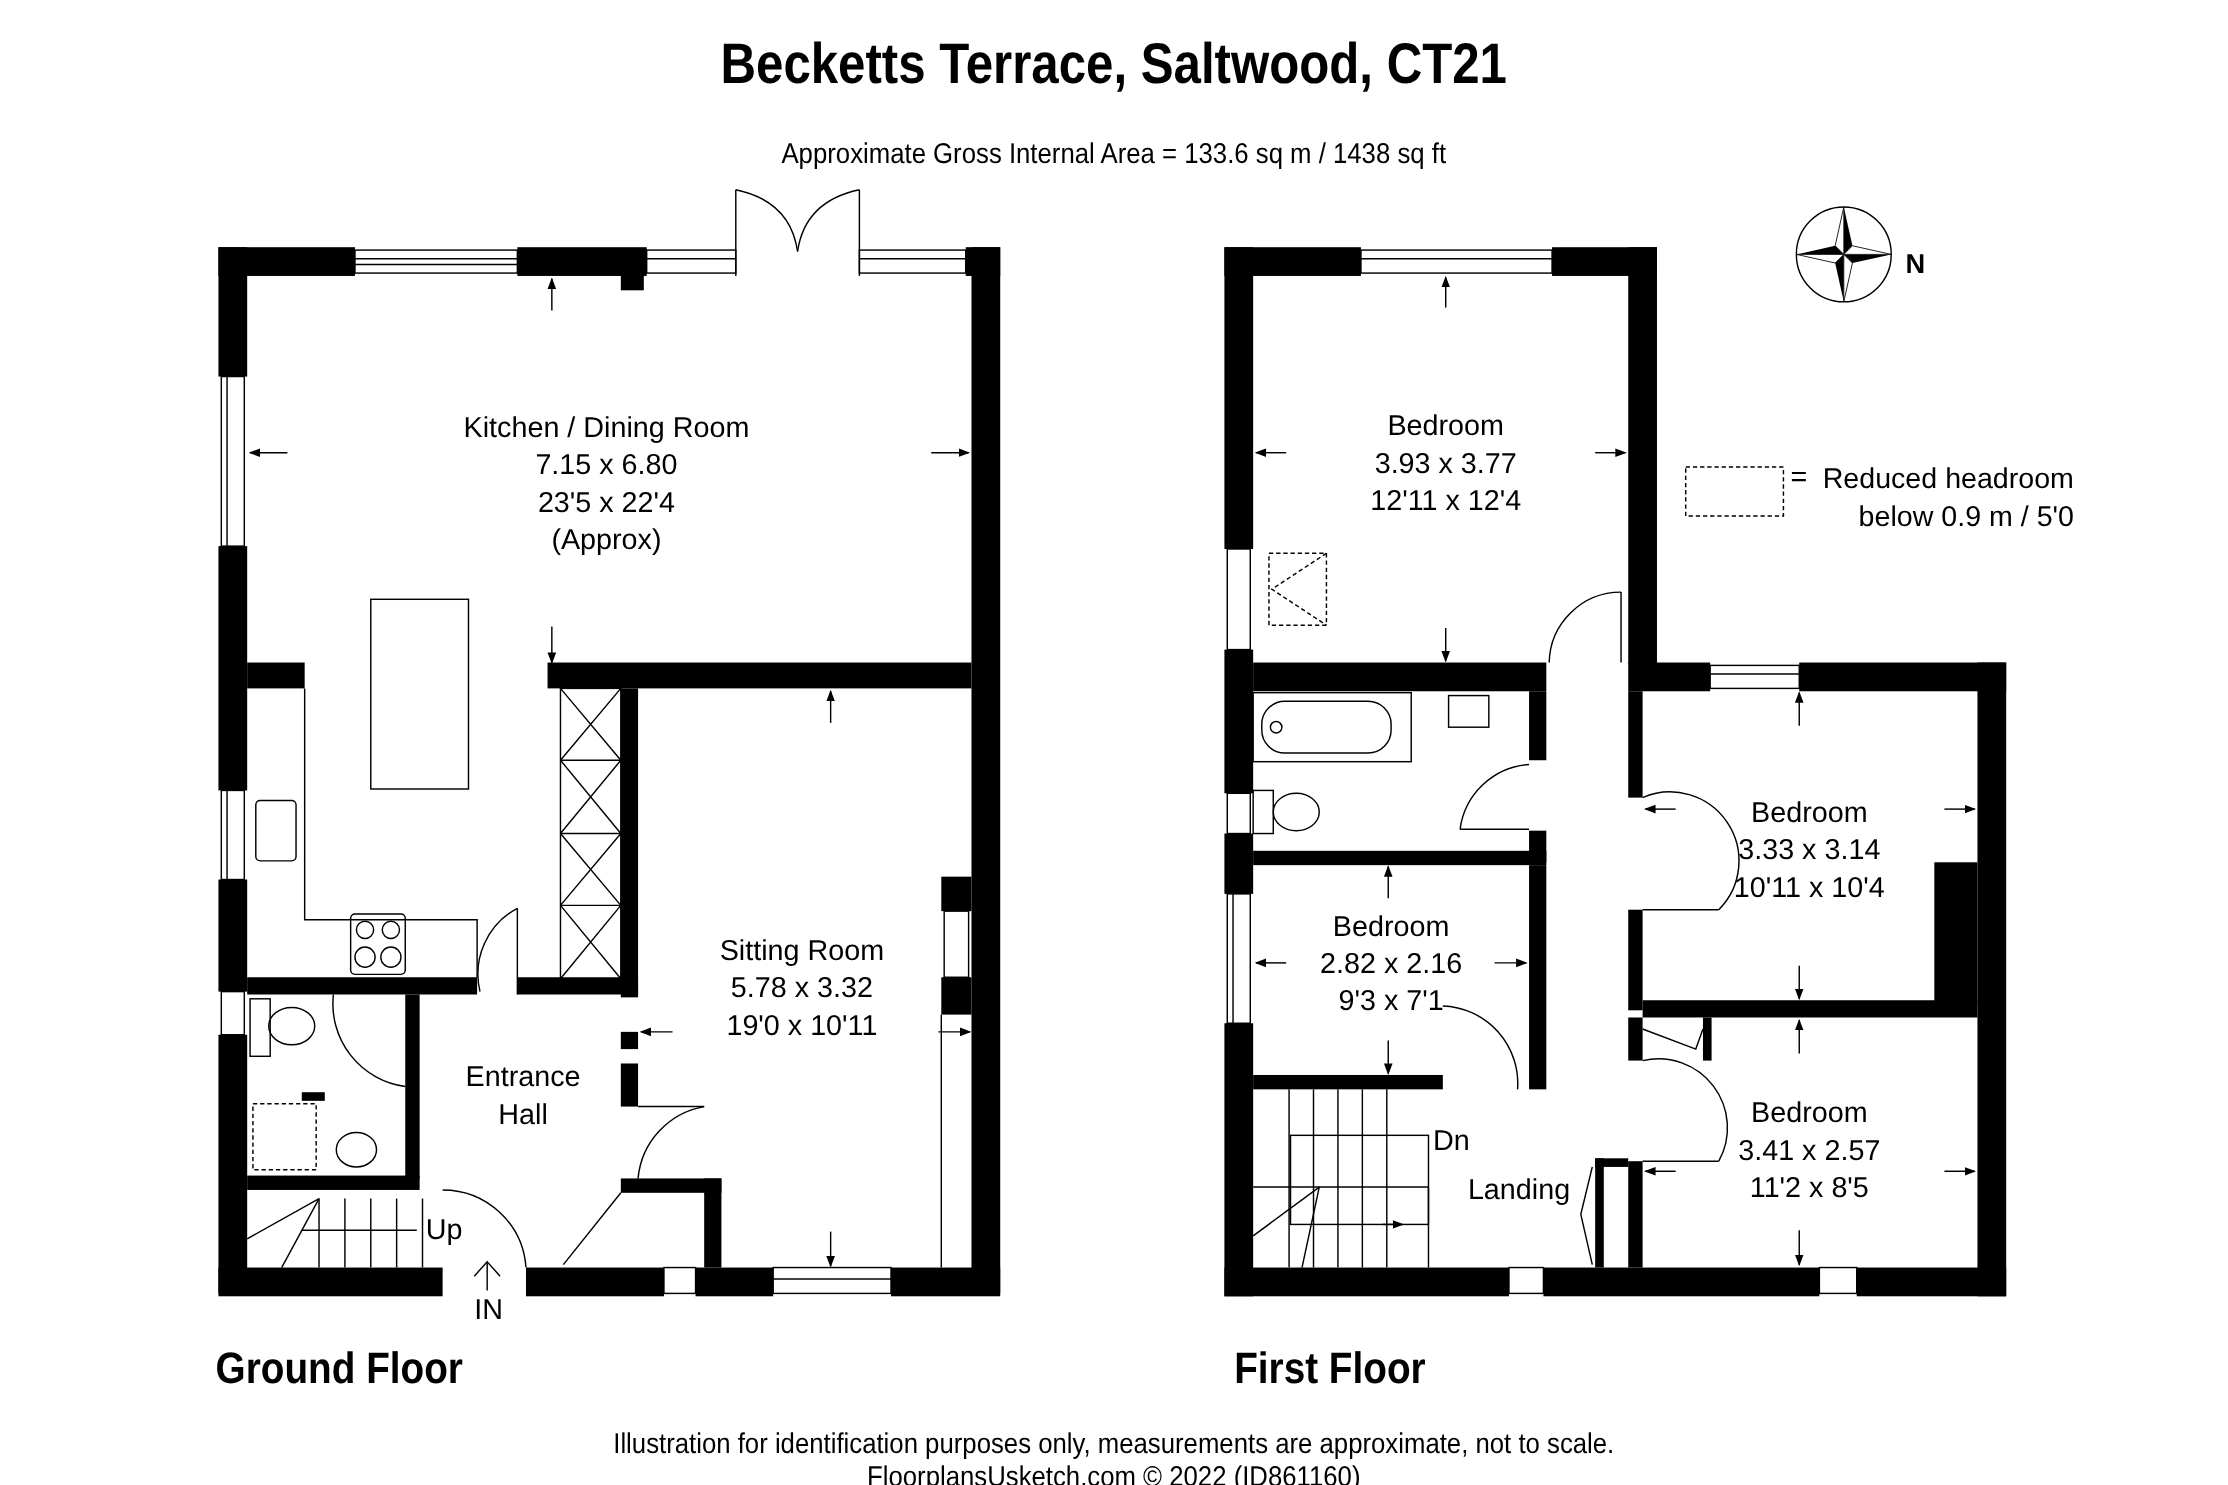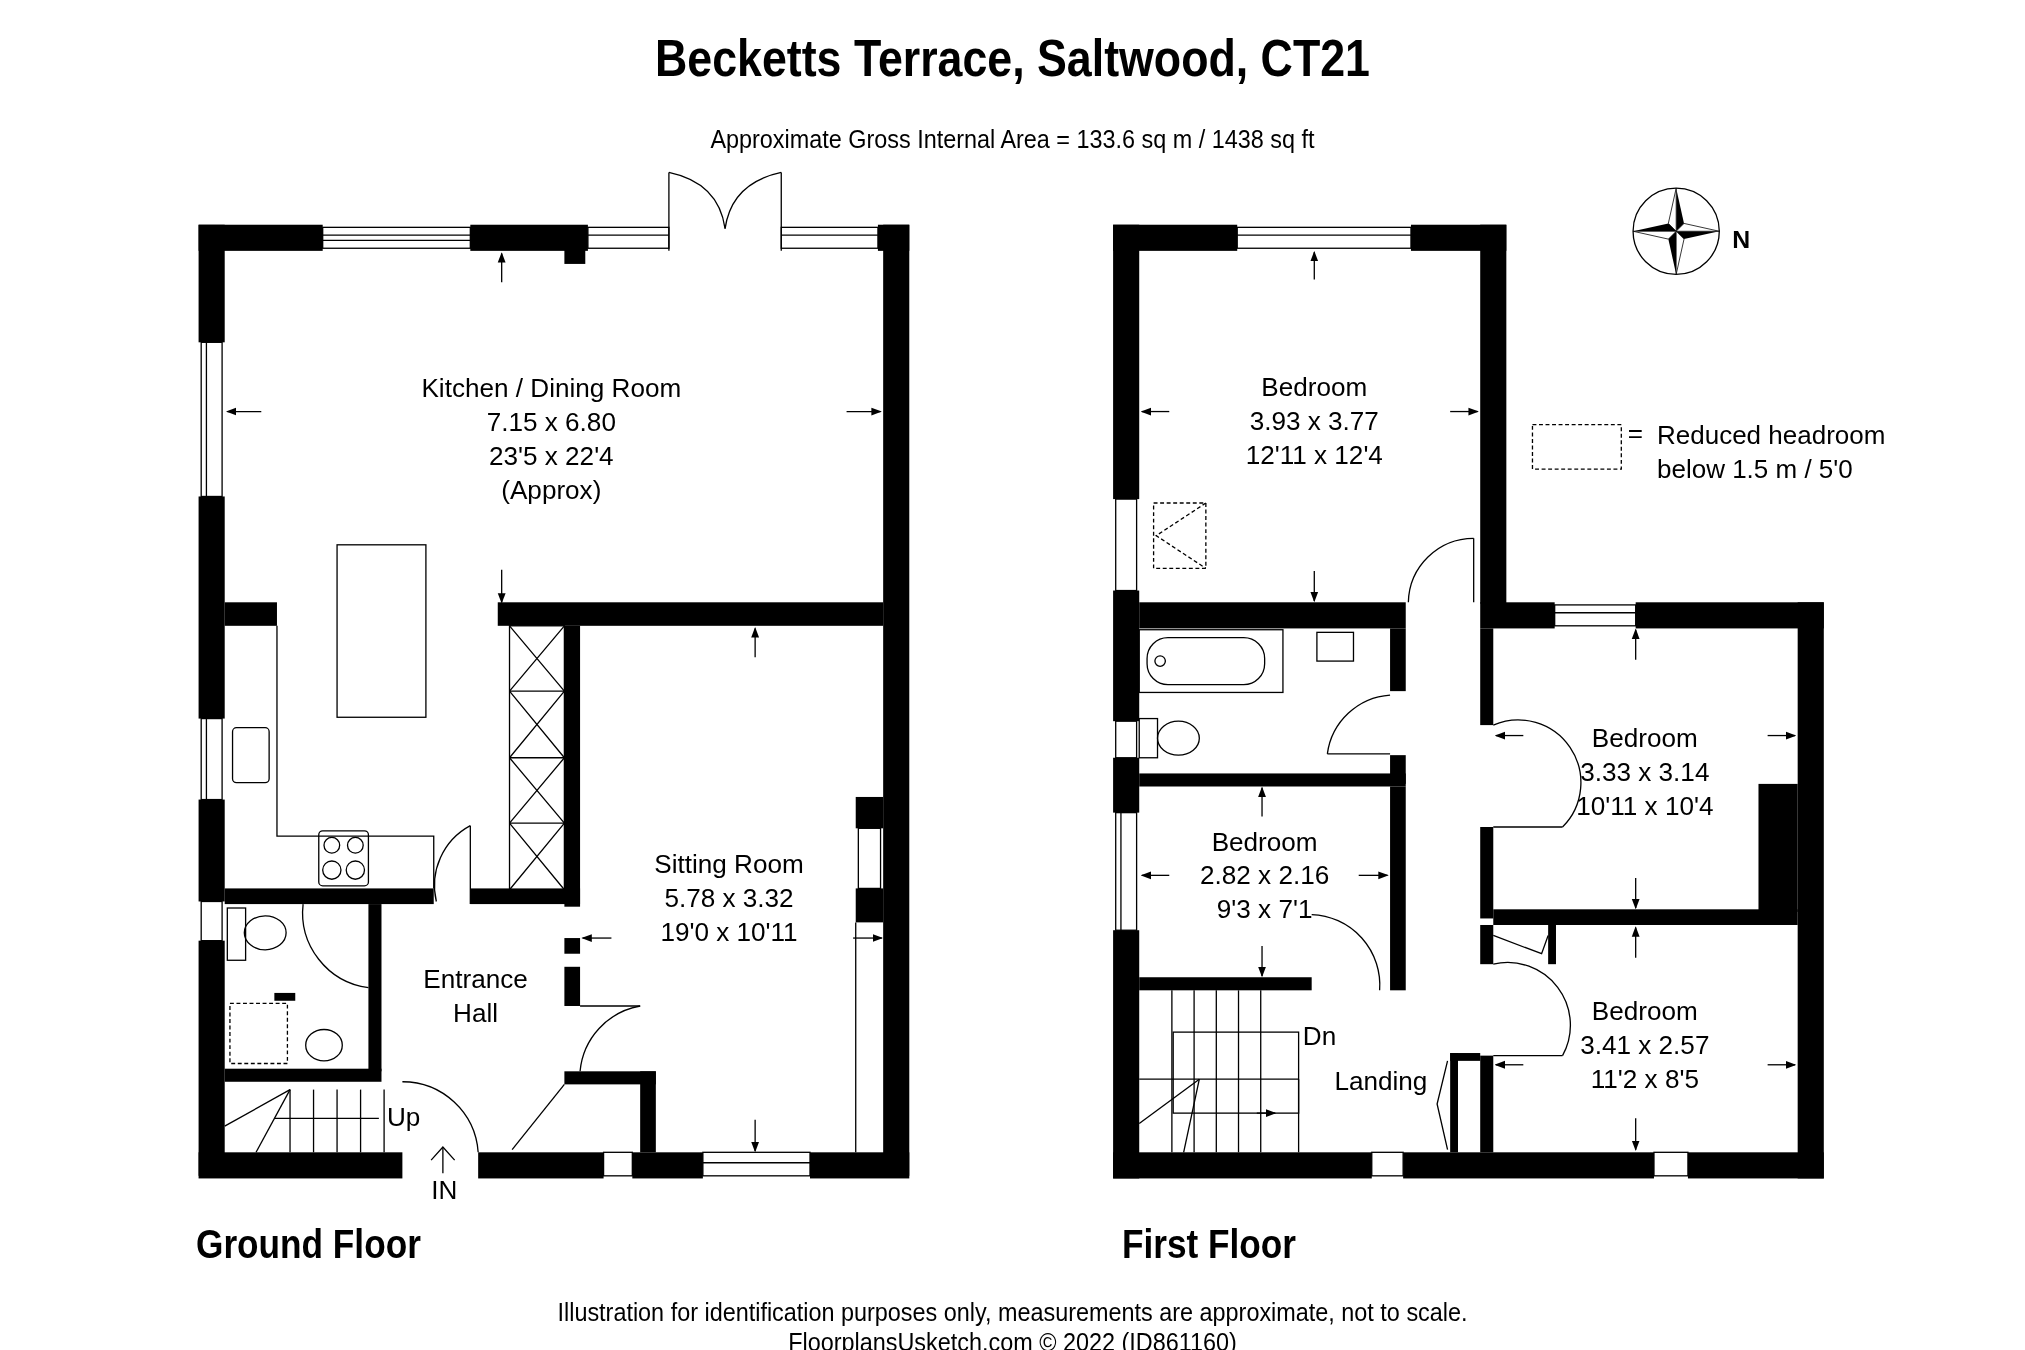--- a/index.html
+++ b/index.html
@@ -3,21 +3,21 @@
 <meta charset="utf-8">
 <style>
   html, body { margin:0; padding:0; background:#ffffff; }
   body { width:2025px; height:1350px; overflow:hidden; position:relative; font-family:"Liberation Sans", sans-serif; color:#000; }
   .title { position:absolute; left:0; width:2025px; top:28px; text-align:center; font-weight:bold; font-size:52px; transform:scaleX(0.86); letter-spacing:0; }
   .subtitle { position:absolute; left:0; width:2025px; top:124px; text-align:center; font-size:26px; transform:scaleX(0.9); }
   .floor-label { position:absolute; top:1222px; font-weight:bold; font-size:40px; transform:scaleX(0.88); transform-origin:left; }
   .footer { position:absolute; left:0; width:2025px; text-align:center; font-size:26px; transform:scaleX(0.9); }
   svg.plan { position:absolute; left:0; top:0; }
   .rl { font-family:"Liberation Sans", sans-serif; font-size:20px; text-anchor:middle; }
-  .legend-text { position:absolute; left:1657px; top:418px; font-size:26px; line-height:34px; }
+  .legend-text { position:absolute; left:1657px; top:418px; font-size:26px; line-height:34px;text-align:right; }
 </style>
 </head>
 <body>
 
 <div class="title">Becketts Terrace, Saltwood, CT21</div>
 <div class="subtitle">Approximate Gross Internal Area = 133.6 sq m / 1438 sq ft</div>
 
 <svg class="plan" width="2025" height="1350" viewBox="0 0 1550 1033.3" xmlns="http://www.w3.org/2000/svg">
   <defs>
     <marker id="ah" markerWidth="8" markerHeight="8" refX="7" refY="4" orient="auto">
@@ -308,20 +308,20 @@
     <text x="1259" y="807">3.41 x 2.57</text>
     <text x="1259" y="833">11'2 x 8'5</text>
 
     <text x="1057" y="834">Landing</text>
     <text x="1010" y="800">Dn</text>
   </g>
 </svg>
 
 <div class="legend-text">
   <div>Reduced headroom</div>
-  <div>below 1.5 m / 5'0</div>
+  <div>below 0.9 m / 5'0</div>
 </div>
 
 <div class="floor-label" style="left:196px;">Ground Floor</div>
 <div class="floor-label" style="left:1122px;">First Floor</div>
 
 <div class="footer" style="top:1297px;">Illustration for identification purposes only, measurements are approximate, not to scale.</div>
 <div class="footer" style="top:1327px;">FloorplansUsketch.com © 2022 (ID861160)</div>
 
 </body></html>

